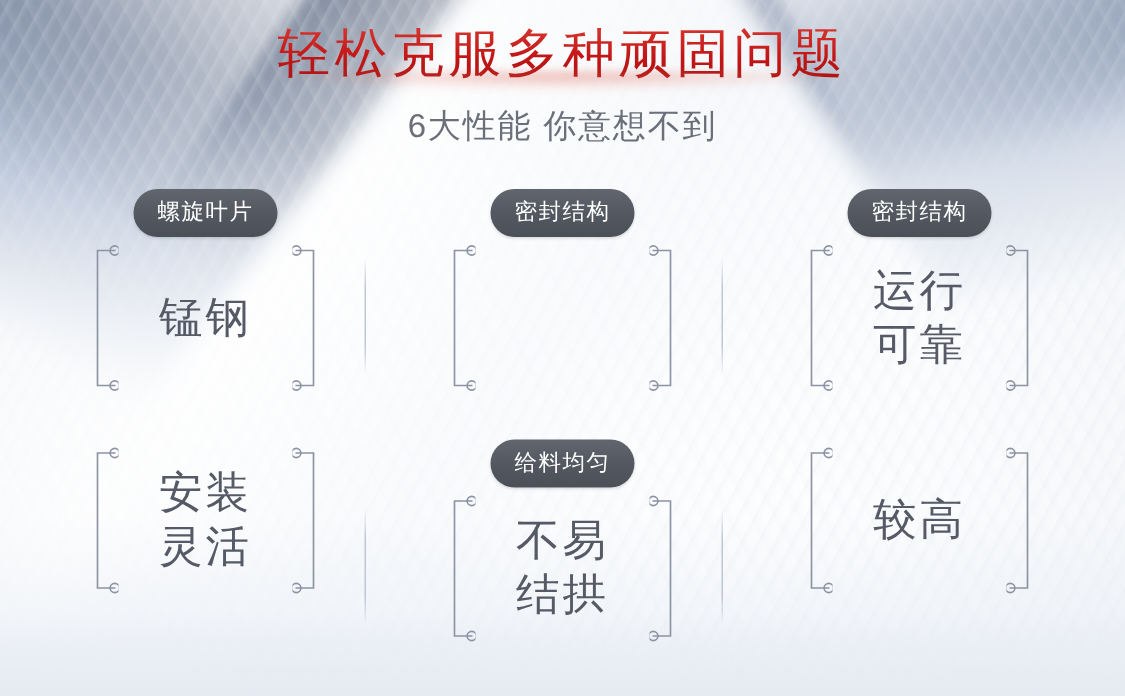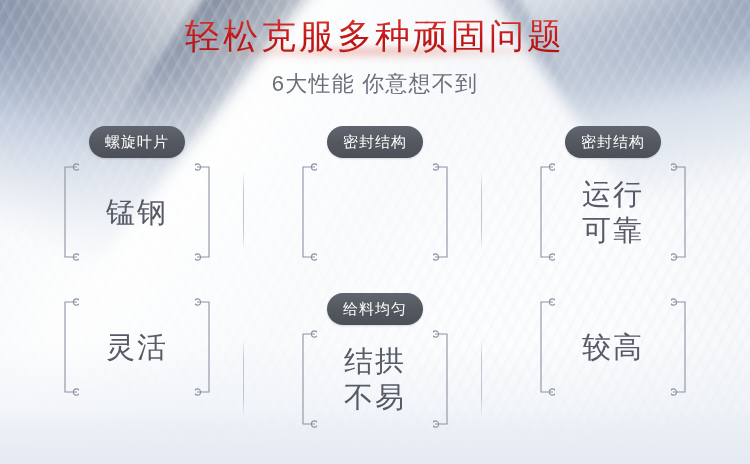--- a/index.html
+++ b/index.html
@@ -336,41 +336,42 @@
     </div>
 
     <div class="cell divider">
       <div class="bracket-box">
         <svg class="bracket left" viewBox="0 0 18 100">
           <path d="M16 5 H4 V95 H16" fill="none" stroke="#8c93a3" stroke-width="1.1"></path>
           <circle cx="15.5" cy="5" r="3.1" fill="none" stroke="#8c93a3" stroke-width="1.1"></circle>
           <circle cx="15.5" cy="95" r="3.1" fill="none" stroke="#8c93a3" stroke-width="1.1"></circle>
         </svg>
         <div class="feature-text">
+          <span class="ln">安装</span>
           <span class="ln">灵活</span>
         </div>
         <svg class="bracket right" viewBox="0 0 18 100">
           <path d="M2 5 H14 V95 H2" fill="none" stroke="#8c93a3" stroke-width="1.1"></path>
           <circle cx="2.5" cy="5" r="3.1" fill="none" stroke="#8c93a3" stroke-width="1.1"></circle>
           <circle cx="2.5" cy="95" r="3.1" fill="none" stroke="#8c93a3" stroke-width="1.1"></circle>
         </svg>
       </div>
     </div>
 
     <div class="cell divider">
       <span class="badge">给料均匀</span>
       <div class="bracket-box">
         <svg class="bracket left" viewBox="0 0 18 100">
           <path d="M16 5 H4 V95 H16" fill="none" stroke="#8c93a3" stroke-width="1.1"></path>
           <circle cx="15.5" cy="5" r="3.1" fill="none" stroke="#8c93a3" stroke-width="1.1"></circle>
           <circle cx="15.5" cy="95" r="3.1" fill="none" stroke="#8c93a3" stroke-width="1.1"></circle>
         </svg>
         <div class="feature-text">
+          <span class="ln">不易</span>
           <span class="ln">结拱</span>
-          <span class="ln">不易</span>
         </div>
         <svg class="bracket right" viewBox="0 0 18 100">
           <path d="M2 5 H14 V95 H2" fill="none" stroke="#8c93a3" stroke-width="1.1"></path>
           <circle cx="2.5" cy="5" r="3.1" fill="none" stroke="#8c93a3" stroke-width="1.1"></circle>
           <circle cx="2.5" cy="95" r="3.1" fill="none" stroke="#8c93a3" stroke-width="1.1"></circle>
         </svg>
       </div>
     </div>
 
     <div class="cell">

